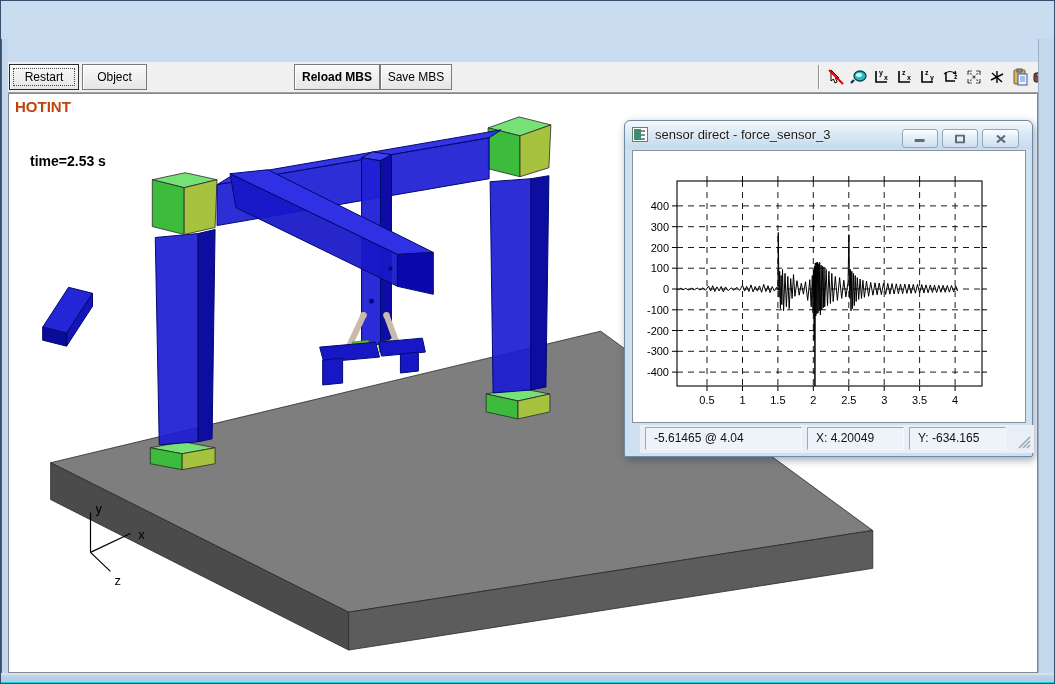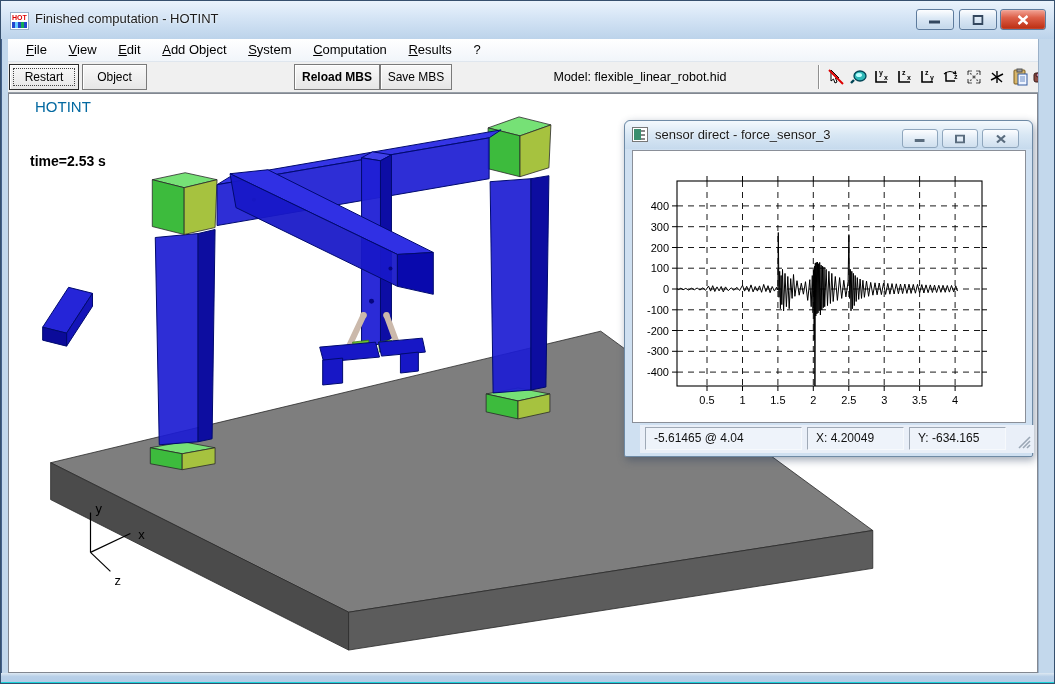--- a/index.html
+++ b/index.html
@@ -36,21 +36,21 @@
   .tbtn.default{border:1px solid #2b2b2b;outline:1px dotted #444;outline-offset:-5px;}
   .model-label{position:absolute;left:455px;top:2px;width:360px;height:26px;line-height:26px;
     text-align:center;font-size:12.5px;color:#000;}
   .tb-sep{position:absolute;left:813px;top:3px;width:2px;height:24px;
     border-left:1px solid #909090;border-right:1px solid #fff;}
   .icon-strip{position:absolute;left:820px;top:3px;height:24px;display:flex;gap:2px;}
   .tico{width:21px;height:24px;display:flex;align-items:center;justify-content:center;}
   
   .client{position:absolute;left:7px;top:92px;width:1030px;height:580px;background:#fff;
     border:1px solid #828790;}
-  .watermark{position:absolute;left:6px;top:4px;font-size:15px;font-weight:normal;color:#0369a1;margin-left:20px;}
+  .watermark{position:absolute;left:6px;top:4px;font-size:15px;font-weight:bold;color:#c2410c;}
   .time-label{position:absolute;left:21px;top:59px;font-size:14px;font-weight:bold;color:#000;}
   .scene{position:absolute;left:0;top:0;width:100%;height:100%;}
   
   .brd-left{position:absolute;left:0;top:38px;width:7px;bottom:0;background:#c3d8ec;border-left:1px solid #44618a;}
   .brd-right{position:absolute;left:1037px;top:38px;width:18px;bottom:0;background:#c3d8ec;
     border-left:1px solid #9ab0c8;border-right:2px solid #8fa6c0;}
   .brd-bottom{position:absolute;left:0;top:672px;width:100%;height:12px;
     background:linear-gradient(#dde8f2,#b8d0e8 30%,#b4cde7 70%,#9fbcd8);}
   .brd-teal{position:absolute;left:0;bottom:0;width:100%;height:3px;background:#1bd2d8;}
   
@@ -89,60 +89,27 @@
   .edge{stroke:#000a6e;stroke-width:1;}
   .edge2{stroke:#2a2a2a;stroke-width:0.8;}
   .axis-line{stroke:#000;stroke-width:1.2;}
   .axis-text{font:13px "Liberation Sans",sans-serif;fill:#000;}
 </style>
 </head>
 <body>
 
 <div id="win">
 
-  <div class="titlebar">
-    <div class="app-icon">
-      <span class="hot">HOT</span>
-        <span class="wave"></span>
-    </div>
-    <div class="title-text">Finished computation - HOTINT</div>
-    <div class="winbtn" id="btn-min">
-      <svg width="12" height="9">
-          <rect x="0" y="5" width="11" height="3" fill="#33475e"></rect>
-        </svg>
-    </div>
-    <div class="winbtn" id="btn-max">
-      <svg width="11" height="10">
-          <rect x="1" y="1" width="9" height="8" fill="none" stroke="#33475e" stroke-width="2"></rect>
-        </svg>
-    </div>
-    <div class="winbtn" id="btn-close">
-      <svg width="11" height="10">
-          <path d="M1,1 L10,9 M10,1 L1,9" stroke="#fff" stroke-width="2.4"></path>
-        </svg>
-    </div>
-  </div>
-
-  <div class="menubar">
-    <span class="menu-item"><u>F</u>ile</span>
-    <span class="menu-item"><u>V</u>iew</span>
-    <span class="menu-item"><u>E</u>dit</span>
-    <span class="menu-item"><u>A</u>dd Object</span>
-    <span class="menu-item"><u>S</u>ystem</span>
-    <span class="menu-item"><u>C</u>omputation</span>
-    <span class="menu-item"><u>R</u>esults</span>
-    <span class="menu-item">?</span>
-  </div>
+
 
   <div class="toolbar">
     <div class="tbtn default" style="left:4px;width:70px;">Restart</div>
     <div class="tbtn" style="left:77px;width:65px;">Object</div>
     <div class="tbtn" style="left:289px;width:86px;font-weight:bold;">Reload MBS</div>
     <div class="tbtn" style="left:375px;width:72px;">Save MBS</div>
-    <div class="model-label">Model: flexible_linear_robot.hid</div>
     <div class="tb-sep"></div>
     <div class="icon-strip">
       <span class="tico">
         <svg width="18" height="18">
             <path d="M4,2 L12,10 L8.5,10 L10,14 L8,15 L6.5,11 L4,13 Z" fill="#fff" stroke="#000" stroke-width="1"></path>
             <line x1="2" y1="2" x2="16" y2="16" stroke="#d00" stroke-width="2"></line>
           </svg>
       </span>
       <span class="tico">
         <svg width="18" height="18">

